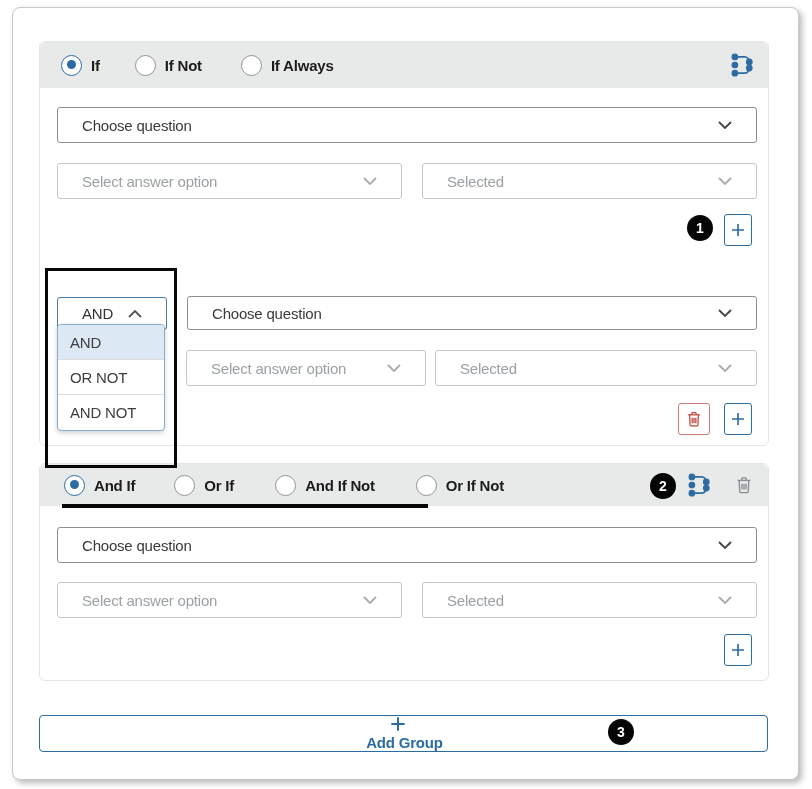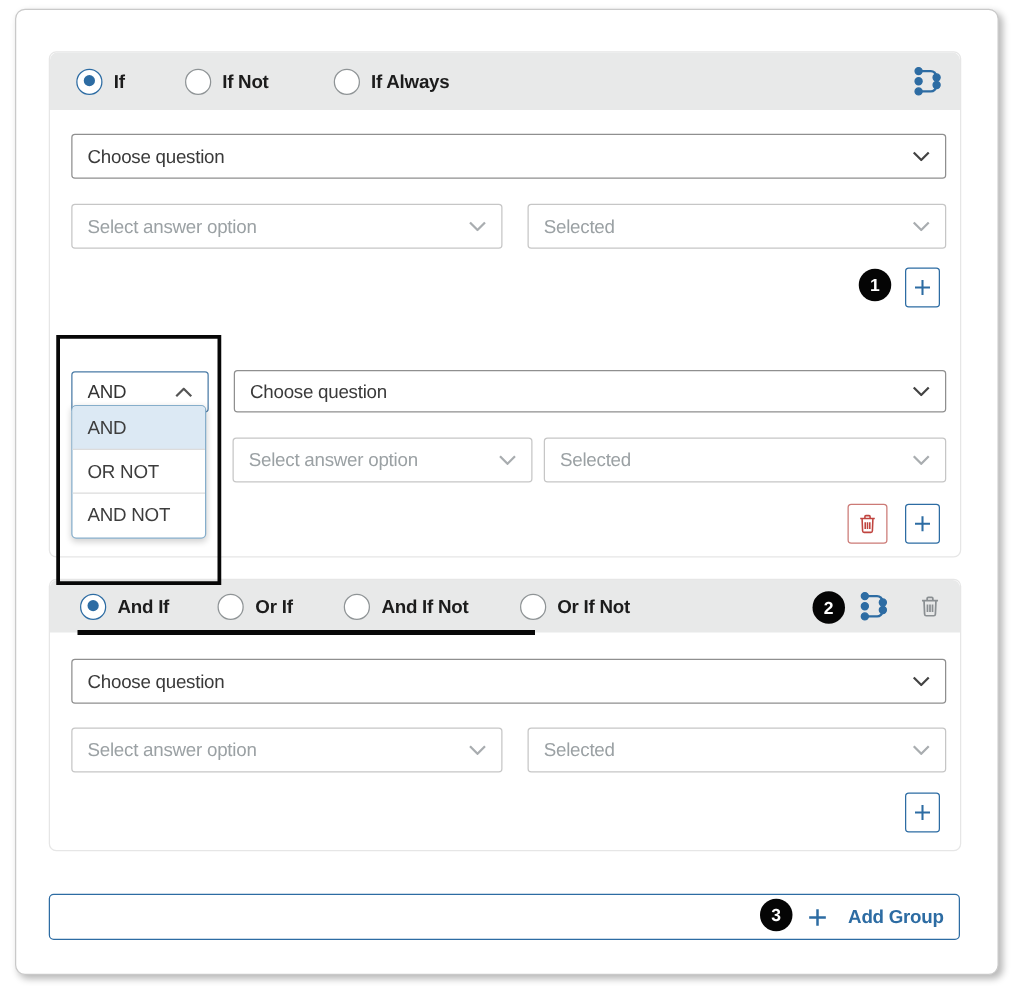--- a/index.html
+++ b/index.html
@@ -31,21 +31,21 @@
   .rb.checked { border-color:#2d6ca3; }
   .rb.checked::after {
     content:""; position:absolute; left:4.5px; top:4.5px; width:9px; height:9px;
     border-radius:50%; background:#2d6ca3;
   }
   .rlabel { margin-left:9px; font-size:15px; font-weight:700; color:#1c1c1c; letter-spacing:-0.2px; }
 
   
   .select {
     position:absolute; background:#fff; border:1px solid #c6c6c6; border-radius:3px;
-    display:flex; align-items:center; padding:0 12px; cursor:pointer;
+    display:flex; align-items:center; padding:0 24px; cursor:pointer;
   }
   .select .sel-text { flex:1; font-size:15px; color:#9ba1a4; letter-spacing:-0.2px; white-space:nowrap; overflow:hidden; }
   .select.dark { border-color:#8f8f8f; }
   .select.dark .sel-text { color:#3a3a3a; }
   .select .chev { flex:0 0 auto; color:#a9adb0; display:flex; }
   .select.dark .chev { color:#444; }
   .select.operator { border-color:#4a7ba6; }
   .select.operator .sel-text { color:#333; font-size:15px; }
   .select.operator .chev { color:#555; }
 
@@ -101,21 +101,21 @@
   .add-group-label { color:#2d6ca3; font-size:15px; font-weight:700; margin-left:14px; letter-spacing:-0.2px; }
 </style>
 </head>
 <body>
 
 <div class="stage">
   <div class="card">
 
     <div class="group" style="left:26px; top:33px; width:730px; height:405px;">
 
-      <div class="group-header" style="height:46px;gap:13px;">
+      <div class="group-header" style="height:46px;">
         <div class="radio" style="margin-left:21px;">
           <span class="rb checked"></span>
           <span class="rlabel">If</span>
         </div>
         <div class="radio" style="margin-left:35px;">
           <span class="rb"></span>
           <span class="rlabel">If Not</span>
         </div>
         <div class="radio" style="margin-left:39px;align-items:center;">
           <span class="rb"></span>
@@ -287,21 +287,21 @@
         </span>
       </div>
 
       <button class="icon-btn blue" style="left:684px; top:170px; width:28px; height:32px;">
         <svg width="18" height="18" viewBox="0 0 24 24">
             <path d="M12 4 v16 M4 12 h16" fill="none" stroke="currentColor" stroke-width="2.2"></path>
           </svg>
       </button>
     </div>
 
-    <div class="add-group-row" style="left:26px; top:707px;">
+    <div class="add-group-row" style="left:26px; top:707px;flex-direction:column;">
       <span class="icon-plain blue" style="position:static;">
         <svg width="20" height="20" viewBox="0 0 24 24">
             <path d="M12 4 v16 M4 12 h16" fill="none" stroke="currentColor" stroke-width="2.4"></path>
           </svg>
       </span>
       <span class="add-group-label">Add Group</span>
     </div>
 
   </div>
 

